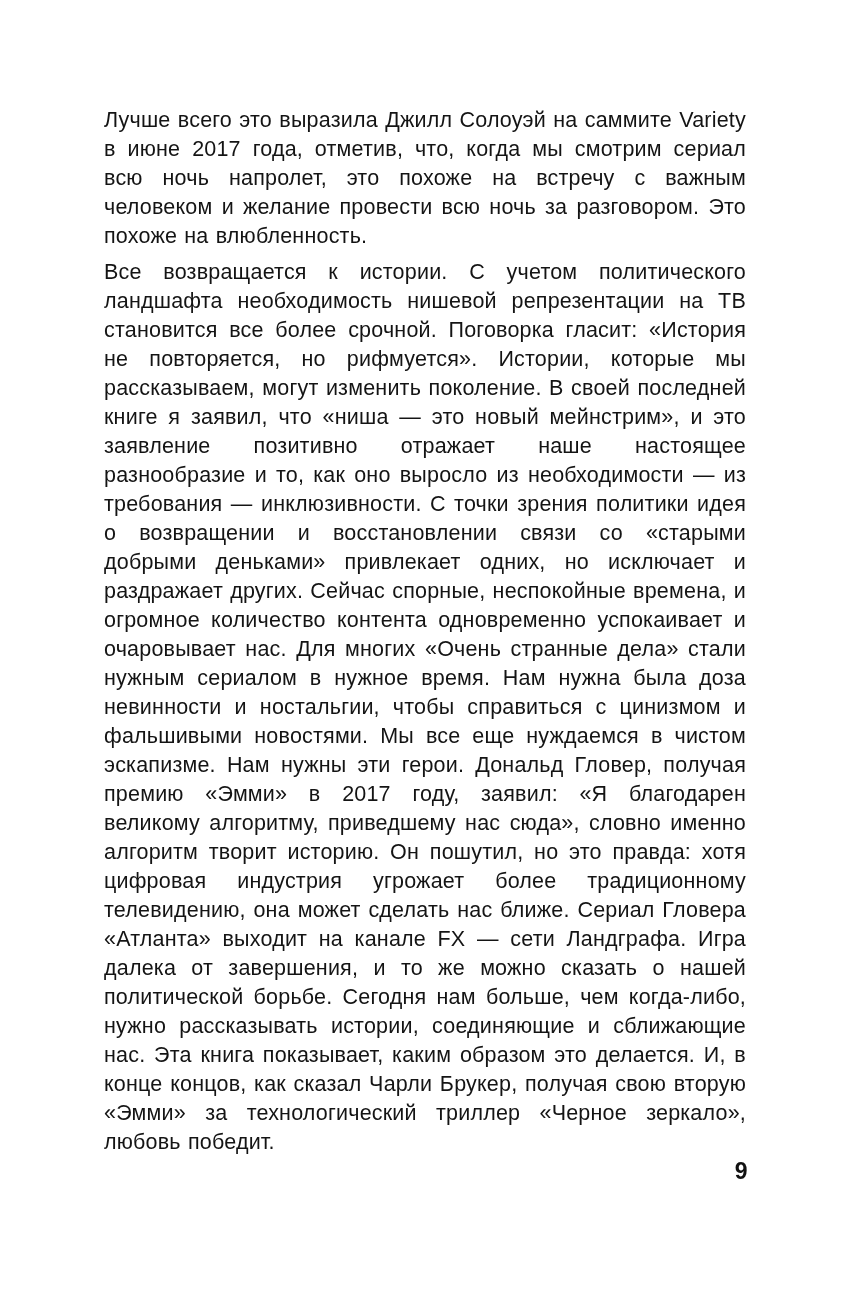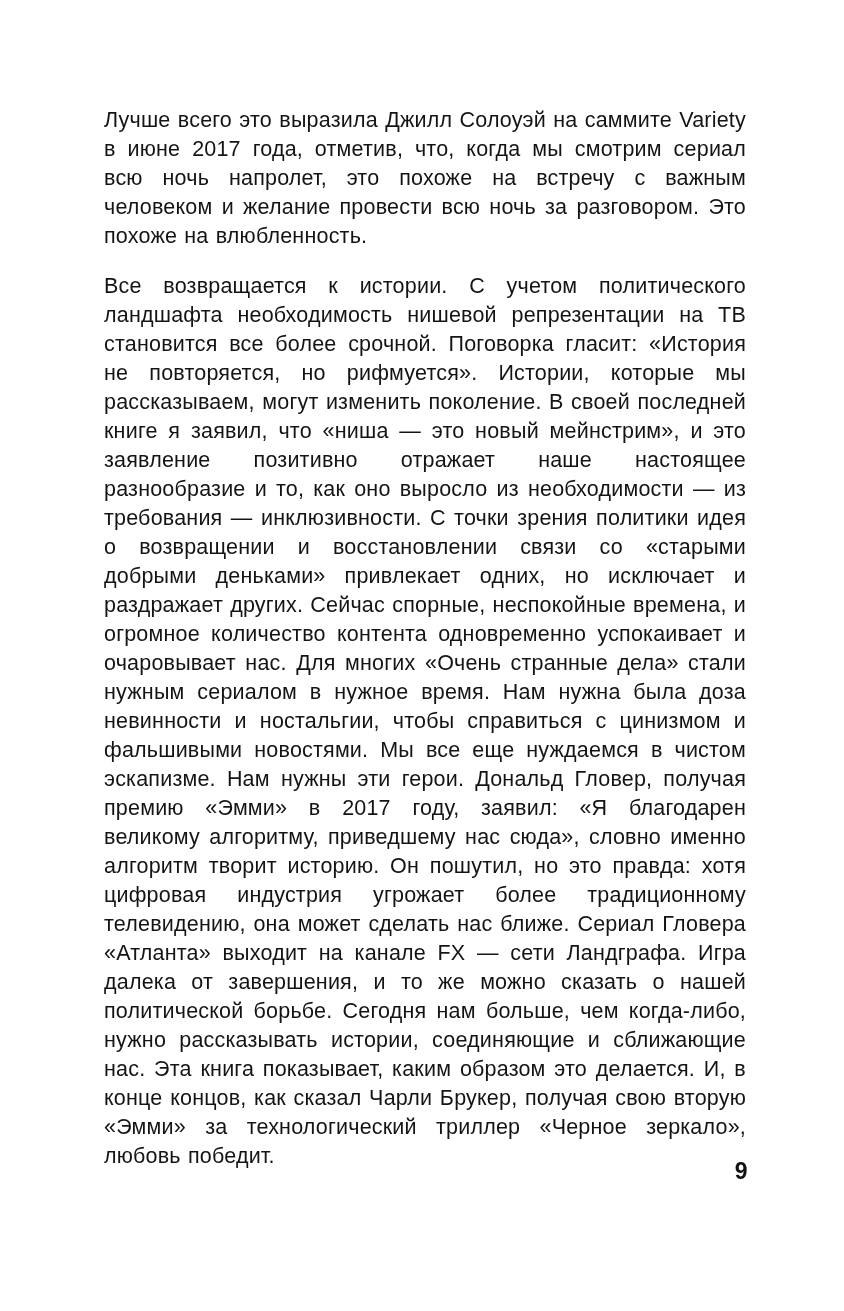--- a/index.html
+++ b/index.html
@@ -28,21 +28,21 @@
     line-height: 29px;
     text-align: justify;
     text-justify: inter-word;
     letter-spacing: 0.2px;
     word-spacing: 1px;
     hyphens: auto;
     -webkit-hyphens: auto;
     color: #141414;
   }
   .text-block p + p {
-    margin-top: 21px;
+    margin-top: 7px;
   }
   .page-number {
     position: absolute;
     right: 96px;
     top: 1158px;
     font-size: 23px;
     font-weight: 700;
     color: #111111;
     letter-spacing: 0.5px;
   }

